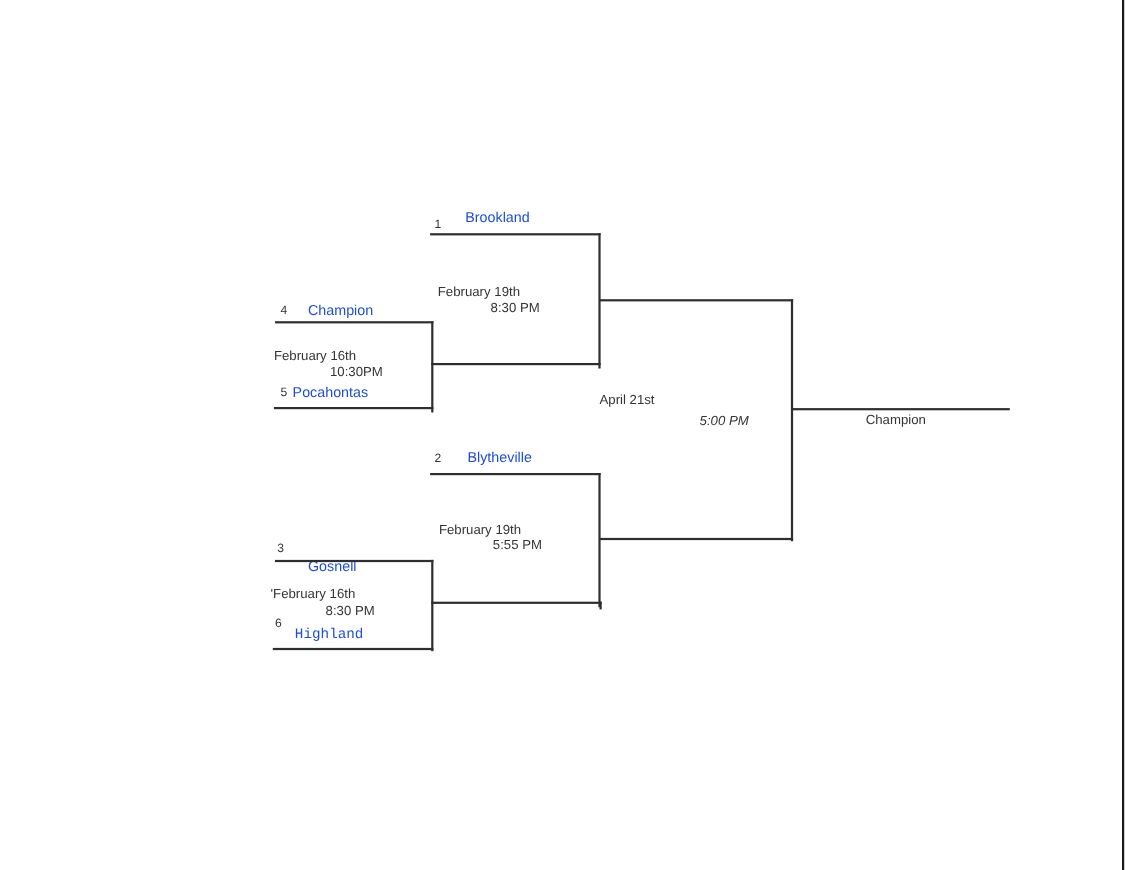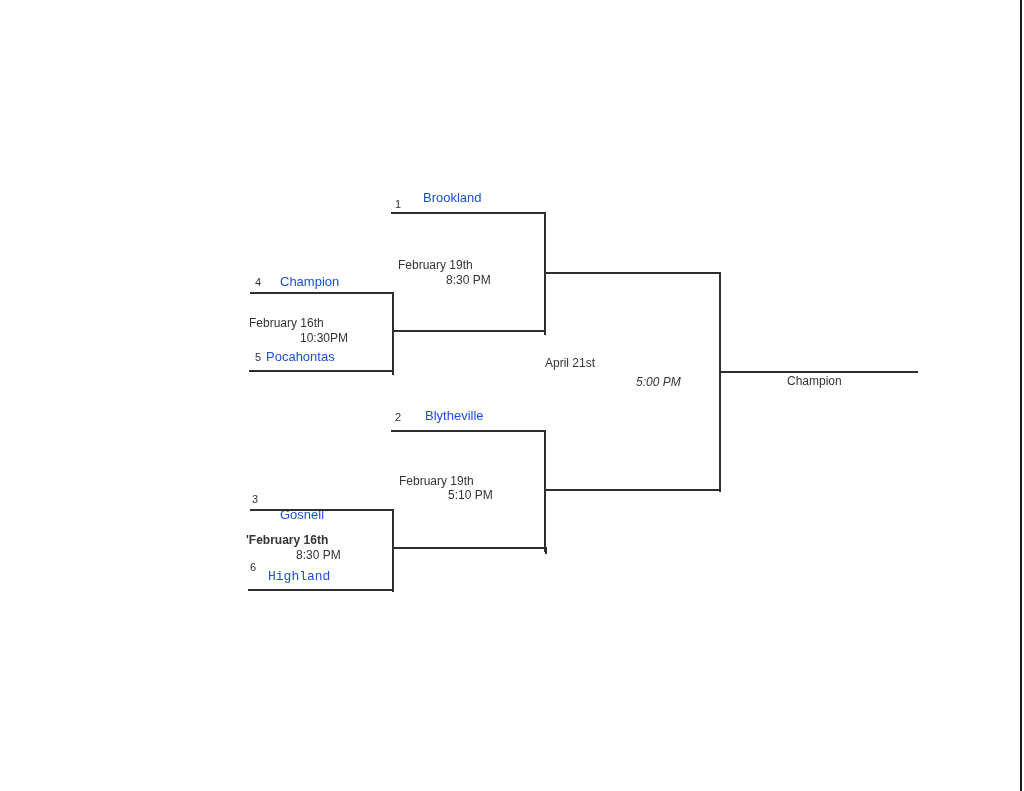--- a/index.html
+++ b/index.html
@@ -51,33 +51,33 @@
   <div class="hline" style="left:545px;top:272px;width:176px;"></div>
 
   <div class="txt seed" style="left:395px;top:411px;">2</div>
   <div class="txt team" style="left:425px;top:409px;">Blytheville</div>
   <div class="hline" style="left:391px;top:430px;width:155px;"></div>
 
   <div class="txt seed" style="left:252px;top:493px;">3</div>
   <div class="txt team" style="left:280px;top:508px;">Gosnell</div>
   <div class="hline" style="left:250px;top:509px;width:144px;"></div>
 
-  <div class="txt meta" style="left:246px;top:534px;font-weight:bold;">'February 16th</div>
+  <div class="txt meta" style="left:246px;top:534px;">'February 16th</div>
   <div class="txt meta" style="left:296px;top:549px;">8:30 PM</div>
 
   <div class="txt seed" style="left:250px;top:561px;">6</div>
   <div class="txt team" style="left:268px;top:570px;font-family:Liberation Mono, monospace;">Highland</div>
   <div class="hline" style="left:248px;top:589px;width:146px;"></div>
 
   <div class="vline" style="left:392px;top:509px;height:83px;"></div>
   <div class="hline" style="left:392px;top:547px;width:155px;"></div>
   <div class="vline" style="left:545px;top:547px;height:7px;"></div>
 
   <div class="txt meta" style="left:399px;top:475px;">February 19th</div>
-  <div class="txt meta" style="left:448px;top:489px;">5:10 PM</div>
+  <div class="txt meta" style="left:448px;top:489px;">5:55 PM</div>
   <div class="vline" style="left:544px;top:430px;height:122px;"></div>
   <div class="hline" style="left:545px;top:489px;width:176px;"></div>
 
   <div class="txt meta" style="left:545px;top:357px;">April 21st</div>
   <div class="txt meta" style="left:636px;top:376px;font-style:italic;">5:00 PM</div>
   <div class="vline" style="left:719px;top:272px;height:220px;"></div>
   <div class="hline" style="left:720px;top:371px;width:198px;"></div>
   <div class="txt meta" style="left:787px;top:375px;">Champion</div>
 
   <div class="scan-edge" style="left:1020px;"></div>

